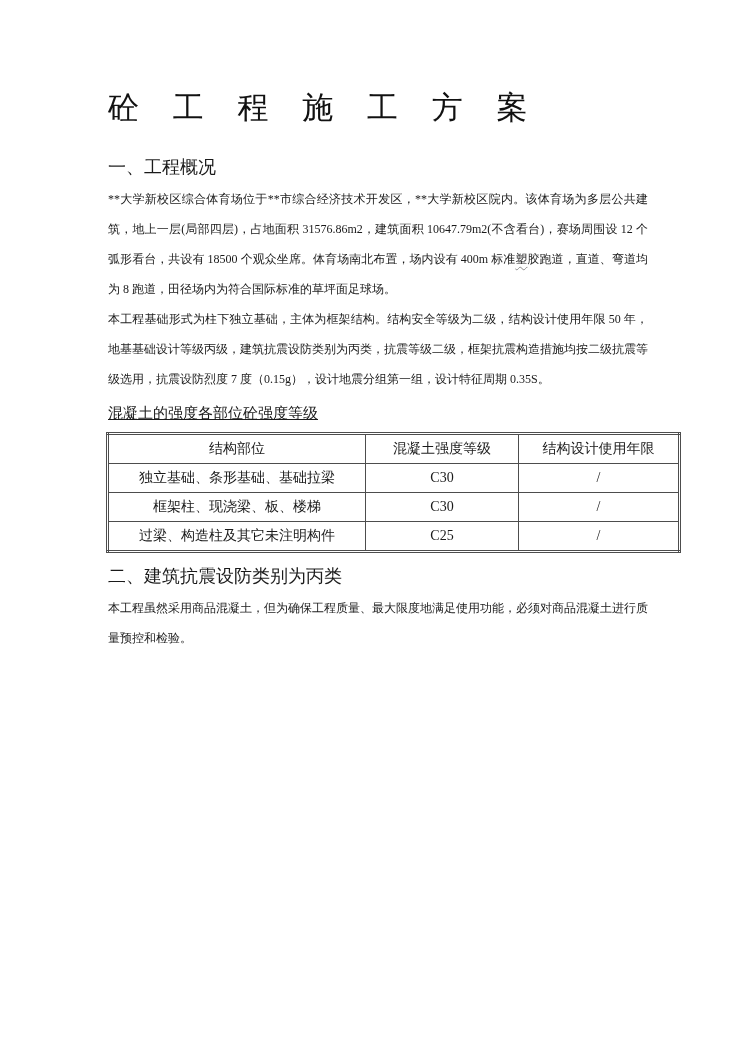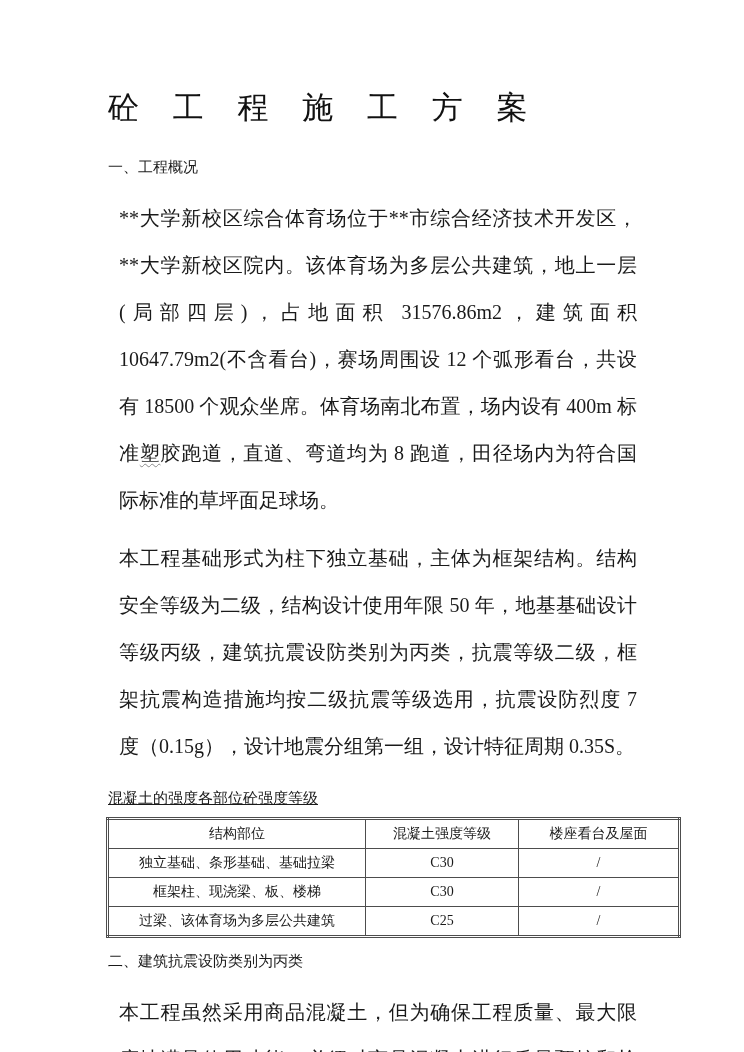--- a/index.html
+++ b/index.html
@@ -23,31 +23,31 @@
   .doc-title {
     font-size: 31px;
     font-weight: 500;
     letter-spacing: 13px;
     line-height: 44px;
     margin: 0 0 20px 0;
     color: #111111;
     white-space: nowrap;
   }
   .section-heading {
-    font-size: 15px;
+    font-size: 18px;
     font-weight: 400;
     line-height: 34px;
     margin: 0;
     color: #1a1a1a;
   }
   .para {
-    font-size: 20px;
-    line-height: 47px;
+    font-size: 12px;
+    line-height: 30px;
     text-align: justify;
-    margin: 11px;
+    margin: 0;
     color: #1a1a1a;
   }
   .wavy {
     text-decoration-line: underline;
     text-decoration-style: wavy;
     text-decoration-color: #8a8a8a;
     text-decoration-thickness: 1px;
     text-underline-offset: 3px;
   }
   .table-caption {
@@ -98,36 +98,36 @@
   <table class="grade-table">
     <colgroup>
       <col style="width:258px">
       <col style="width:153px">
       <col style="width:161px">
     </colgroup>
     <thead>
       <tr>
         <th>结构部位</th>
         <th>混凝土强度等级</th>
-        <th>楼座看台及屋面</th>
+        <th>结构设计使用年限</th>
       </tr>
     </thead>
     <tbody>
       <tr>
         <td>独立基础、条形基础、基础拉梁</td>
         <td>C30</td>
         <td>/</td>
       </tr>
       <tr>
         <td>框架柱、现浇梁、板、楼梯</td>
         <td>C30</td>
         <td>/</td>
       </tr>
       <tr>
-        <td>过梁、该体育场为多层公共建筑</td>
+        <td>过梁、构造柱及其它未注明构件</td>
         <td>C25</td>
         <td>/</td>
       </tr>
     </tbody>
   </table>
 
   <h2 class="section-heading sec2-heading">二、建筑抗震设防类别为丙类</h2>
 
   <p class="para">本工程虽然采用商品混凝土，但为确保工程质量、最大限度地满足使用功能，必须对商品混凝土进行质量预控和检验。</p>
 

